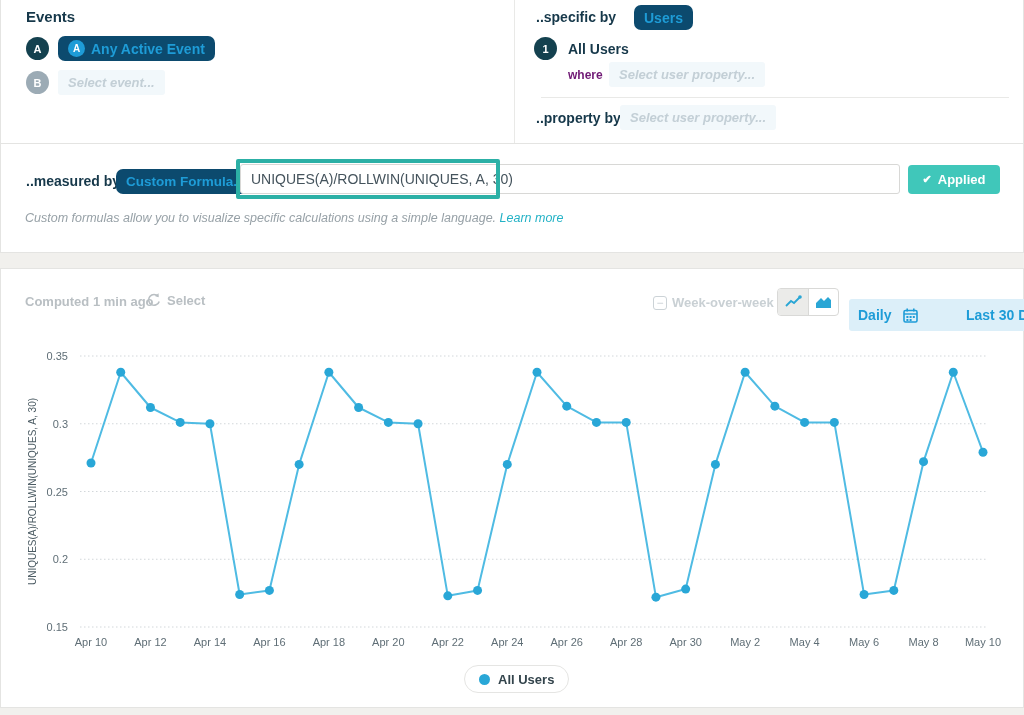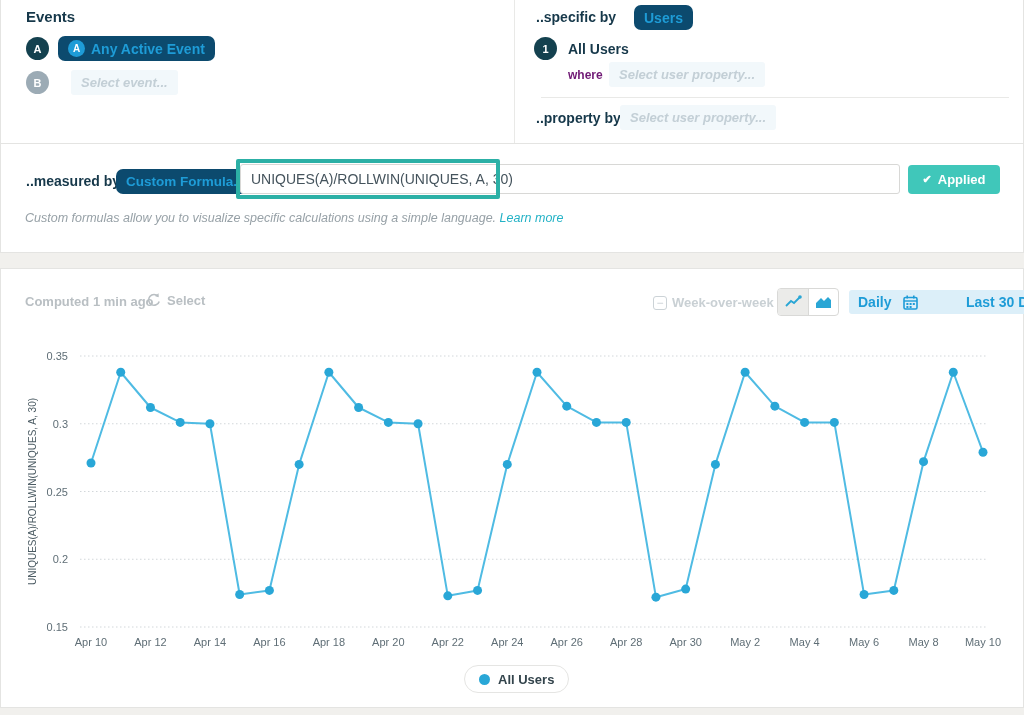--- a/index.html
+++ b/index.html
@@ -80,23 +80,23 @@
   .wow-label { color: #c9d0d4; font-size: 13px; font-weight: bold; }
   .segmented {
     position: absolute; left: 777px; top: 288px; height: 28px;
     border: 1px solid #d9d9d7; border-radius: 4px; background: #fff;
     display: flex; overflow: hidden;
   }
   .seg-cell { width: 30px; height: 100%; display: flex; align-items: center; justify-content: center; cursor: pointer; }
   .seg-cell.selected { background: #ebebe9; }
   .seg-cell + .seg-cell { border-left: 1px solid #d9d9d7; }
   .blue-badge {
-    position: absolute; height: 24px; padding: 0 9px; border-radius: 3px;
+    position: absolute; height: 32px; padding: 0 9px; border-radius: 3px;
     background: #dceff9; color: #1e9cd7; font-size: 14px; font-weight: bold;
-    display: inline-flex; align-items: center; gap: 6px; white-space: nowrap; cursor: pointer;
+    display: inline-flex; align-items: center; gap: 6px; white-space: nowrap; cursor: pointer; margin-top: 9px;
   }
   
   .legend-pill {
     position: absolute; left: 464px; top: 665px; height: 28px; padding: 0 14px;
     border: 1px solid #e5e5e3; border-radius: 15px; background: #fff;
     display: inline-flex; align-items: center; gap: 8px; cursor: pointer;
   }
   .legend-dot { width: 11px; height: 11px; border-radius: 50%; background: #29a7d7; }
   .legend-text { font-size: 13px; font-weight: bold; color: #33444c; }
 
@@ -109,21 +109,21 @@
   <div class="col-left">
     <div class="section-title">Events</div>
 
     <div class="dark-circle" style="left:25px; top:37px;">A</div>
     <div class="event-badge" style="left:57px; top:36px;">
       <span class="active-event-icon">A</span>
       <span>Any Active Event</span>
     </div>
 
     <div class="gray-circle" style="left:25px; top:71px;">B</div>
-    <div class="placeholder-badge" style="left:70px; top:70px;align-items:center;">
+    <div class="placeholder-badge" style="left:57px; top:70px;align-items:center;">
       <span>Select event...</span>
     </div>
   </div>
 
   <div class="col-right">
     <div class="inline-label" style="left:21px; top:9px;">..specific by</div>
     <div class="event-badge" style="left:119px; top:5px; font-weight:bold;">
       <span>Users</span>
     </div>
 

